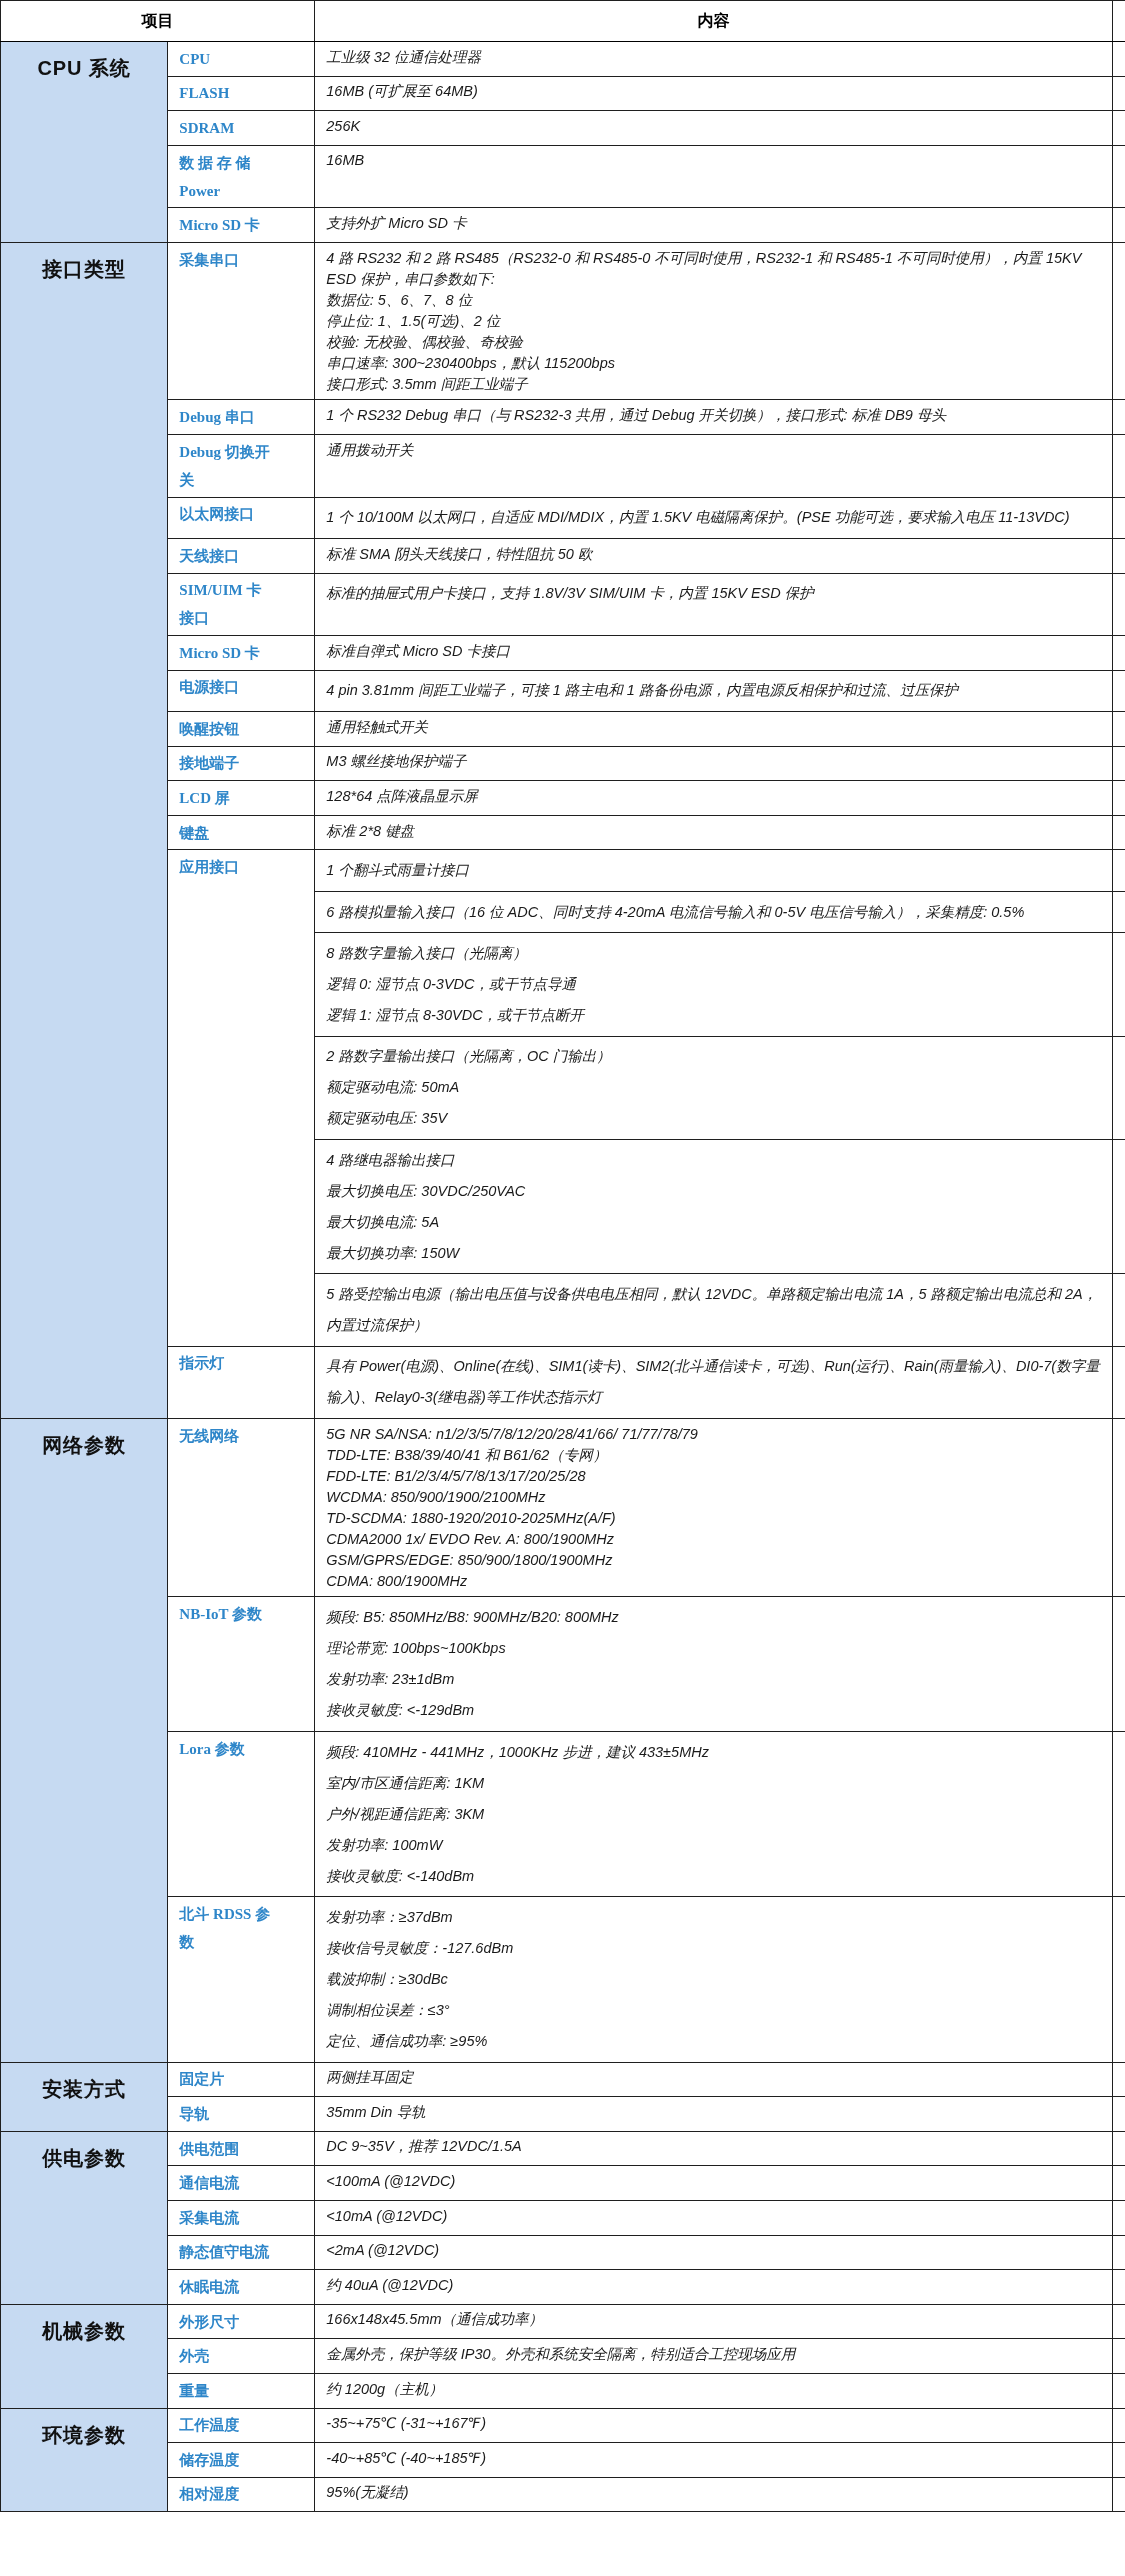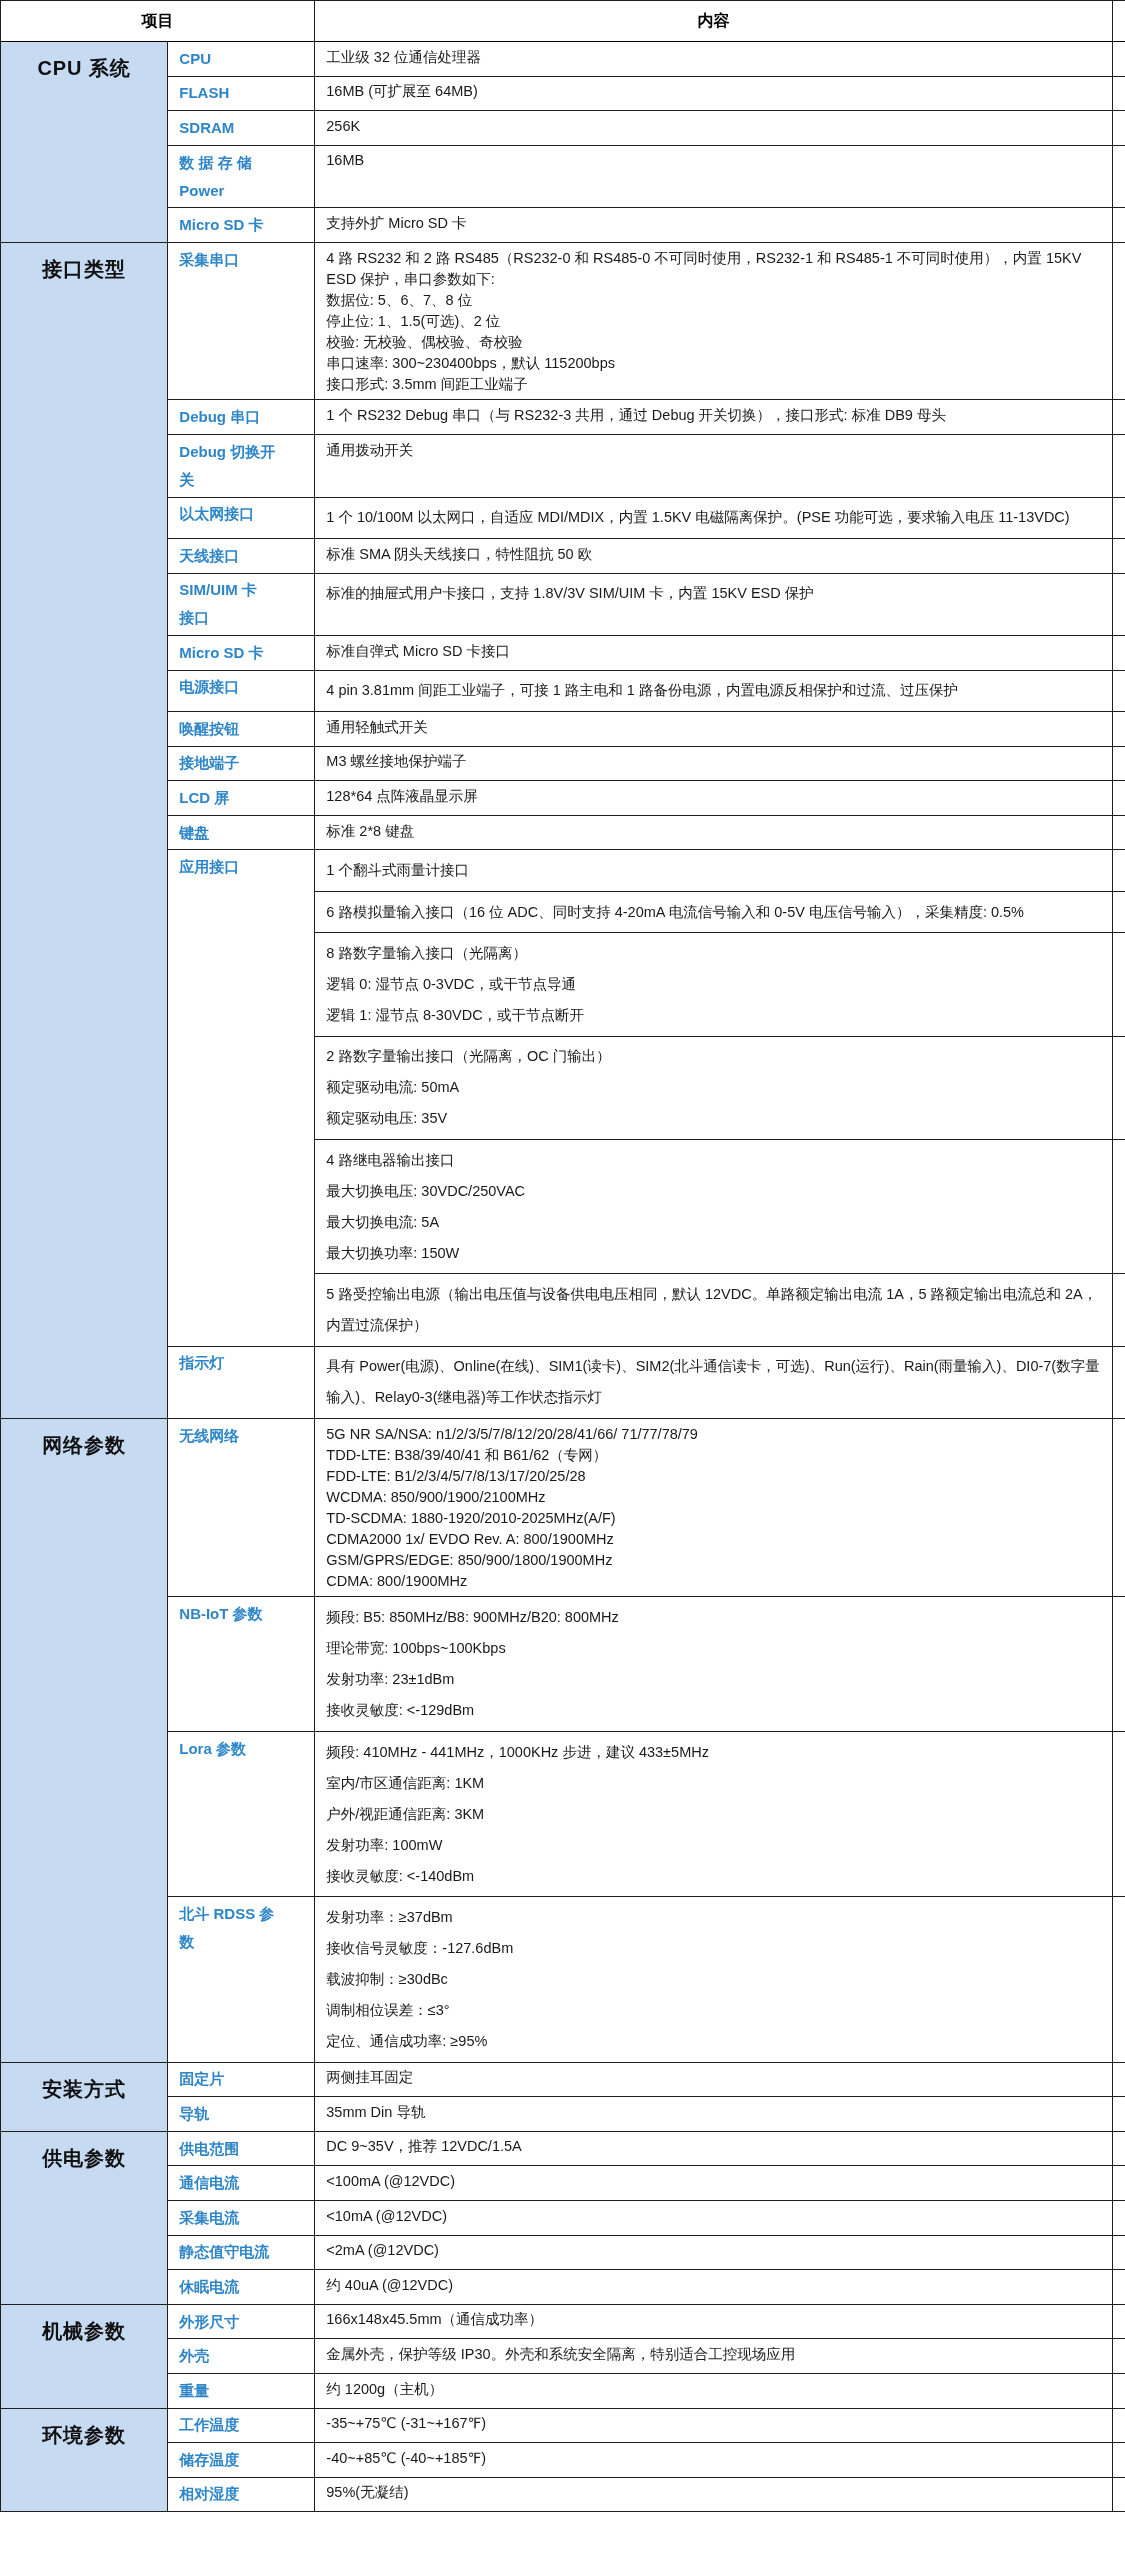--- a/index.html
+++ b/index.html
@@ -45,26 +45,28 @@
     color:#111;
     letter-spacing:0.9px;
   }
   td.lab{
     color:var(--accent);
     font-weight:bold;
     font-size:15px;
     padding:2.8px 5.6px 2.8px 11.3px;
     line-height:28px;
     white-space:pre-line;
+    font-family:Liberation Serif, serif;
   }
   td.con{
     font-size:14.5px;
     padding:4.7px 11.3px;
     white-space:pre-line;
     color:#1a1a1a;
+    font-style:italic;
   }
   td.con.tight{line-height:21px;}
   td.con.loose{line-height:31px;}
   td.edge{padding:0;}
   tr.sec-start td{border-top:1.9px solid #000;}
 </style>
 </head>
 <body>
 
 <div class="page">

